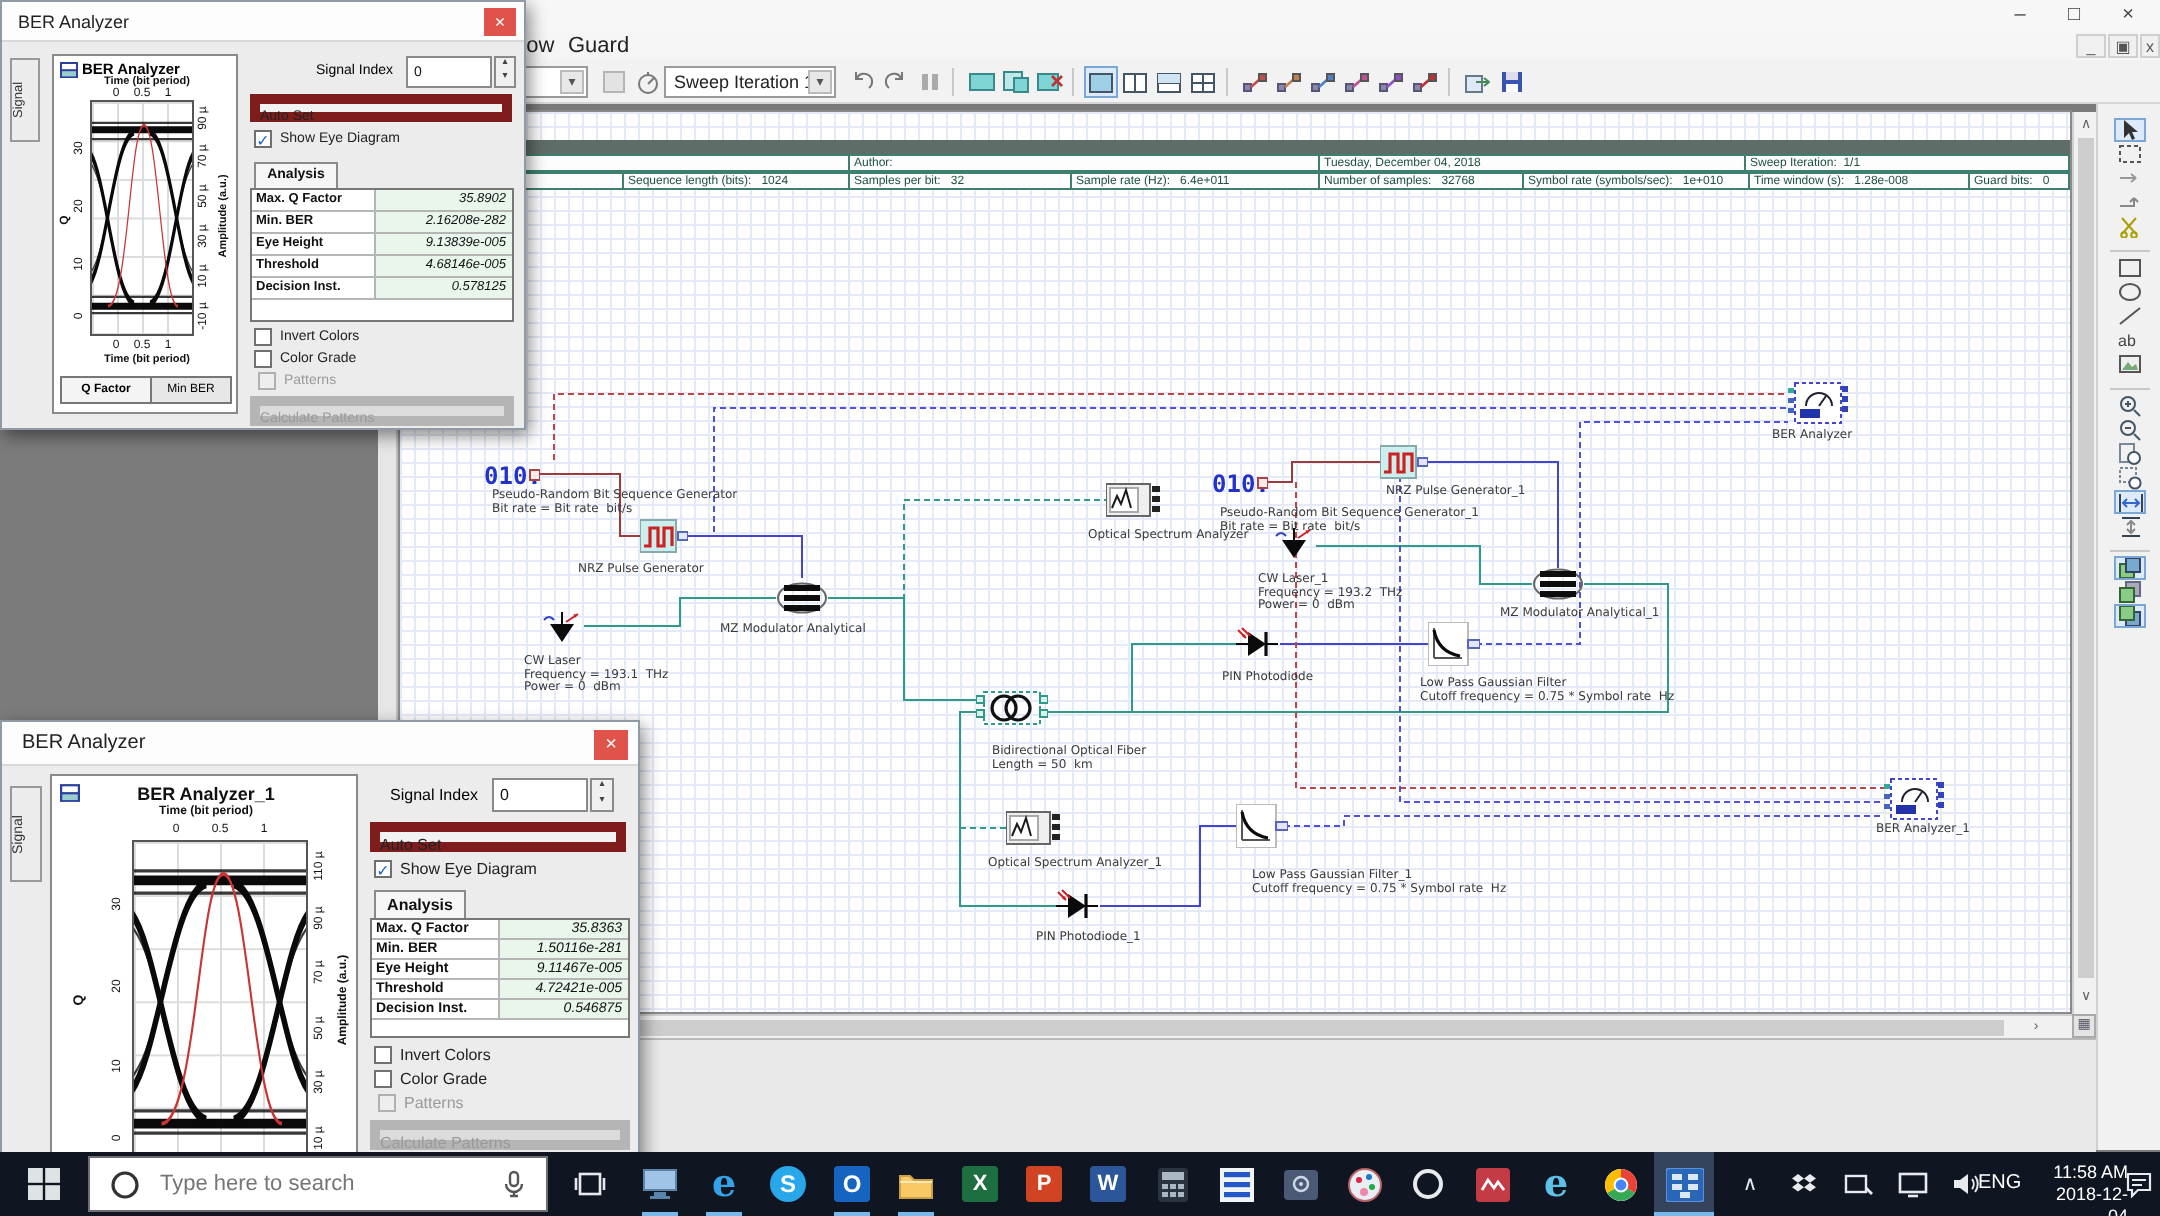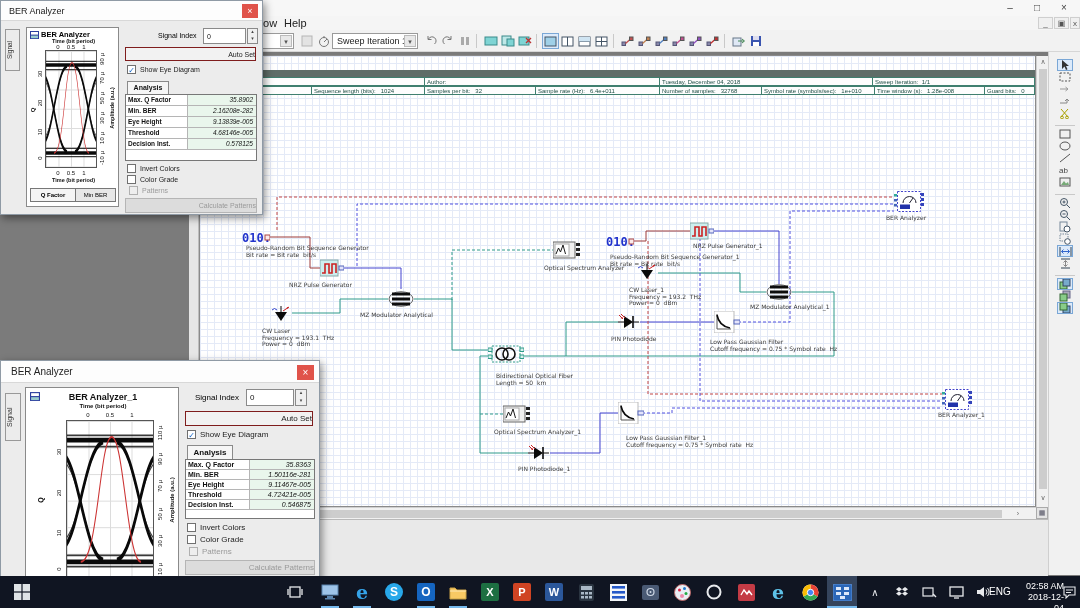--- a/index.html
+++ b/index.html
@@ -54,21 +54,21 @@
   .bw-chart{position:absolute;background:#fff;border:1px solid #8a8a8a;}
   .plot{position:absolute;border:1px solid #555;background:#fff;
     background-image:linear-gradient(#dcdcdc 1px,transparent 1px),linear-gradient(90deg,#dcdcdc 1px,transparent 1px);}
   .plot svg{position:absolute;left:0;top:0;width:100%;height:100%;}
   .vt{position:absolute;font-size:6px;color:#111;transform:translate(-50%,-50%) rotate(-90deg);white-space:nowrap;}
   .vtb{font-weight:bold;}
   .xt{position:absolute;font-size:6px;color:#111;transform:translateX(-50%);}
   .axlab{position:absolute;font-weight:bold;color:#111;text-align:center;}
   .sigtab{position:absolute;background:#ececec;border:1px solid #999;color:#333;
     writing-mode:vertical-rl;transform:rotate(180deg);text-align:center;}
-  .bw-btn{position:absolute;background:#f2f2f2;border:1px solid #7f1d1d;text-align:right;color:#222;}
+  .bw-btn{position:absolute;background:#f2f2f2;border:5px solid #7f1d1d;text-align:left;color:#222;}
   .bw-btn.disabled{background:#dcdcdc;color:#9a9a9a;border-color:#b5b5b5;}
   .cb{position:absolute;display:flex;align-items:center;gap:4px;color:#222;}
   .cbbox{width:9px;height:9px;background:#fff;border:1px solid #707070;font-size:8px;line-height:9px;color:#1466c8;text-align:center;flex:none;}
   .cb.disabled{color:#9a9a9a;} .cb.disabled .cbbox{border-color:#b0b0b0;background:#eee;}
   .atab{position:absolute;background:#f6f6f6;border:1px solid #8a8a8a;border-bottom:none;font-weight:bold;color:#111;}
   .atable{position:absolute;background:#fff;border:1px solid #777;}
   .arow{display:flex;border-bottom:1px solid #b5b5b5;}
   .arow .al{font-weight:bold;color:#111;padding-left:2px;border-right:1px solid #b5b5b5;white-space:nowrap;overflow:hidden;}
   .arow .av{flex:1;background:#e9f6ec;font-style:italic;color:#111;text-align:right;padding-right:3px;white-space:nowrap;}
   .spin{position:absolute;background:#fff;border:1px solid #8a8a8a;color:#111;}
@@ -92,21 +92,21 @@
 
 <div id="screen">
 
   <div class="abs titlebar">
     <span class="winctl" style="left:995px">–</span>
     <span class="winctl" style="left:1022px">□</span>
     <span class="winctl" style="left:1049px">×</span>
   </div>
   <div class="abs menubar">
     <span class="menuitem" style="left:257px">dow</span>
-    <span class="menuitem" style="left:284px">Help</span>
+    <span class="menuitem" style="left:284px">Guard</span>
     <span class="childctl" style="left:1038px">_</span>
     <span class="childctl" style="left:1054px">▣</span>
     <span class="childctl" style="left:1070px;width:10px">x</span>
   </div>
   <div class="abs toolbar">
       <div class="tbcombo" style="left: 222px; width: 72px;">
         <span class="arr">▾</span>
       </div>
       <div class="tbi" style="left: 298px;">
         <svg width="12" height="12">
@@ -738,20 +738,30 @@
 
   <div class="abs taskbar" style="z-index:50">
     <div class="tb-start">
       <svg width="16" height="16" viewBox="0 0 16 16">
         <rect x="0" y="0" width="7.4" height="7.4" fill="#dfe3e6"></rect>
           <rect x="8.6" y="0" width="7.4" height="7.4" fill="#dfe3e6"></rect>
         <rect x="0" y="8.6" width="7.4" height="7.4" fill="#dfe3e6"></rect>
           <rect x="8.6" y="8.6" width="7.4" height="7.4" fill="#dfe3e6"></rect>
       </svg>
     </div>
+    <div class="tb-search">
+      <svg width="15" height="15" viewBox="0 0 15 15" style="margin:0 8px 0 10px">
+        <circle cx="7.5" cy="7.5" r="6" fill="none" stroke="#333" stroke-width="1.6"></circle>
+      </svg>
+      <input placeholder="Type here to search" style="">
+      <svg width="12" height="14" viewBox="0 0 12 14" style="position:absolute;right:10px">
+        <rect x="4" y="1" width="4" height="7" rx="2" fill="none" stroke="#555" stroke-width="1.2"></rect>
+        <path d="M2 7 a4 4 0 0 0 8 0 M6 11 v2 M4 13 h4" fill="none" stroke="#555" stroke-width="1.2"></path>
+      </svg>
+    </div>
     <div class="tb-app" style="left:280px">
       <svg width="16" height="14" viewBox="0 0 16 14">
         <rect x="3" y="2" width="10" height="10" fill="none" stroke="#e8eaed" stroke-width="1.3"></rect>
         <path d="M1 4 v6 M15 4 v6" stroke="#e8eaed" stroke-width="1.3"></path>
       </svg>
     </div>
     <div class="abs" style="left:0;top:0">
         <div class="tb-app open" style="left: 315px;">
           <svg width="18" height="16">
             <rect x="1" y="1" width="16" height="10" fill="#9fc4e8" stroke="#5b84ad"></rect>
@@ -882,21 +892,21 @@
         </div>
         <div class="tb-app" style="left: 970px; width: 26px;">
           <svg width="14" height="12">
             <path d="M1 4 h3 l4 -3 v10 l-4 -3 h-3 Z" fill="#e8eaed"></path>
             <path d="M10 3.5 a4 4 0 0 1 0 5 M11.5 2 a6.5 6.5 0 0 1 0 8" fill="none" stroke="#e8eaed"></path>
           </svg>
         </div>
       </div>
     <span class="tray-txt" style="left:989px;top:10px">ENG</span>
     <div class="clock" style="left:1020px;top:5px;width:44px">
-      <div>02:58 AM</div>
+      <div>11:58 AM</div>
       <div>2018-12-04</div>
     </div>
     <svg width="13" height="13" viewBox="0 0 13 13" style="position:absolute;left:1063px;top:10px">
       <path d="M1 1 h11 v8 h-6 l-3 3 v-3 h-2 Z" fill="none" stroke="#e8eaed" stroke-width="1.1"></path>
       <path d="M3 4 h7 M3 6.5 h5" stroke="#e8eaed" stroke-width="1"></path>
     </svg>
   </div>
 
   <svg width="0" height="0" style="position:absolute">
     <symbol id="eyesym" viewBox="0 0 100 100" preserveAspectRatio="none">

